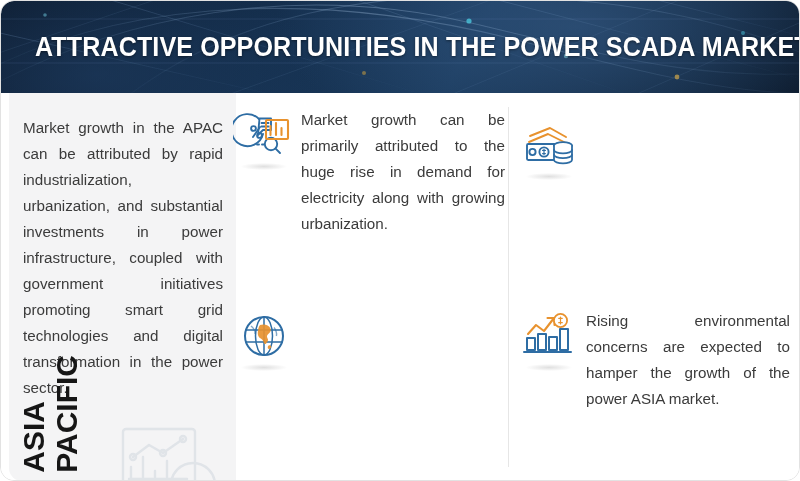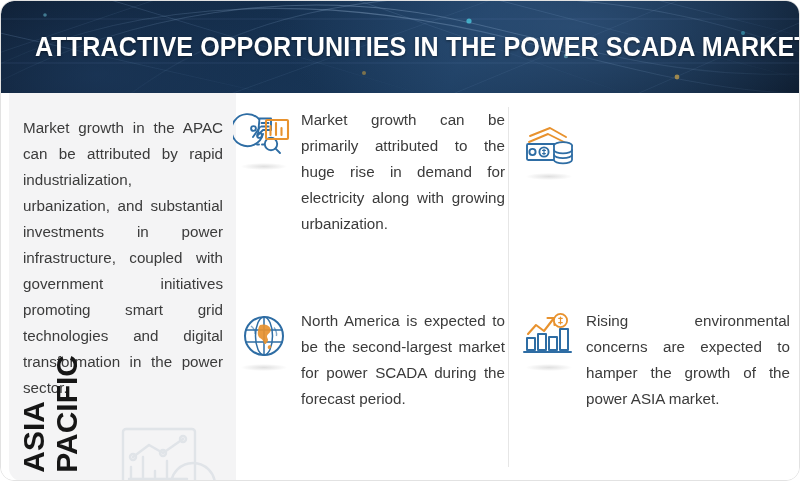--- a/index.html
+++ b/index.html
@@ -335,21 +335,20 @@
               <path d="M35.6,38.6 C37,37.6 38.4,38.6 38.2,40 C38,41.4 36.6,42.4 35.4,41.8
                        C34.4,41.3 34.5,39.4 35.6,38.6 Z"></path>
             </g>
             <g fill="none" stroke="#2e6da4" stroke-width="1.4" opacity="0.6">
               <path d="M18,19 C21,21.5 22.5,24 22,27"></path>
               <path d="M41,20.5 C43,23 44,26 43.4,29"></path>
             </g>
           </svg>
           <div class="icon-shadow"></div>
         </div>
-        <div class="card-text">North America is expected to be the second-largest market for power SCADA during the forecast period.</div>
       </div>
 
       <div class="card card-br">
         <div class="card-icon">
           <svg width="62" height="62" viewBox="0 0 62 62">
             <g fill="none" stroke="#e8922e" stroke-width="2.1" stroke-linecap="round" stroke-linejoin="round">
               <path d="M10,27 L18,18 L26,24 L36,11"></path>
               <path d="M29.5,11 L36.5,11 L36.5,18"></path>
             </g>
             <g fill="#ffffff" stroke="#e8922e" stroke-width="1.8" stroke-linecap="round" stroke-linejoin="round">

